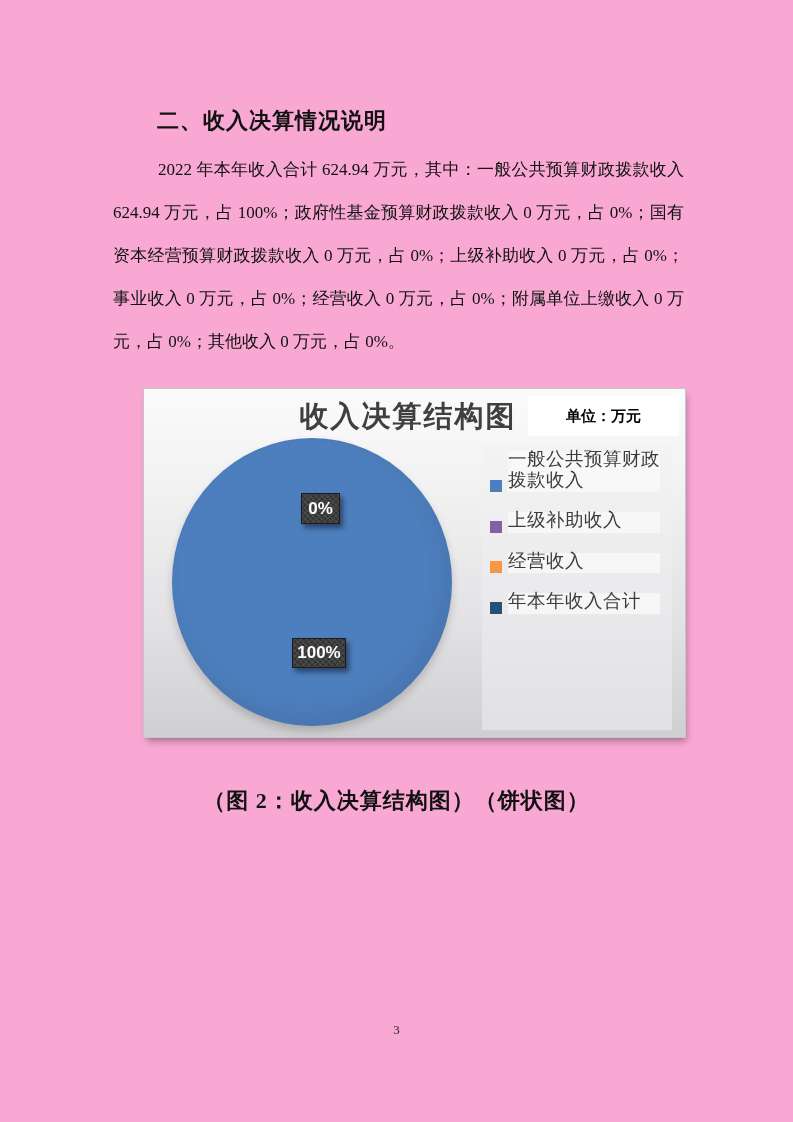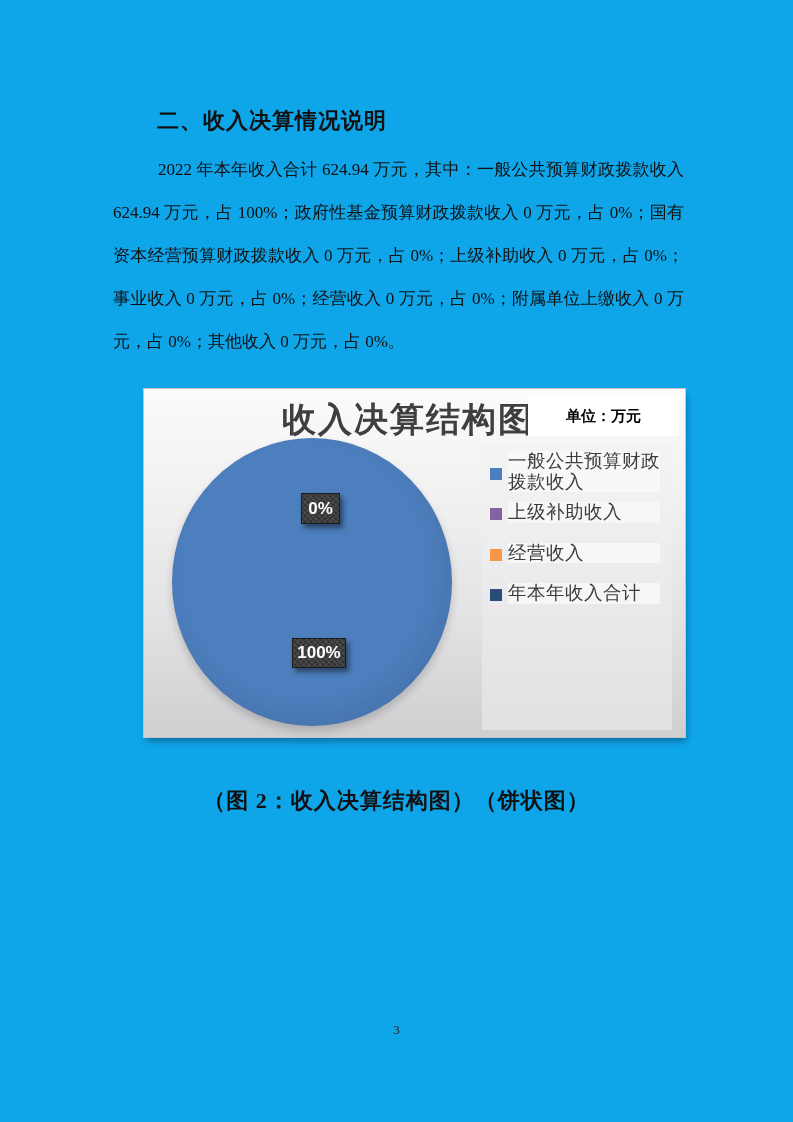--- a/index.html
+++ b/index.html
@@ -3,21 +3,21 @@
 <meta charset="utf-8">
 <style>
   * { margin: 0; padding: 0; box-sizing: border-box; }
   html, body { background: #ffffff; }
   body { font-family: "Liberation Serif", "DejaVu Serif", serif; }
 
   .page {
     position: relative;
     width: 793px;
     height: 1122px;
-    background: #0ea5e9;
+    background: #f9a8d4;
     overflow: hidden;
   }
 
   .heading {
     position: absolute;
     left: 113px;
     top: 106px;
     width: 580px;
     padding-left: 44px;
     font-size: 22px;
@@ -52,21 +52,21 @@
     overflow: hidden;
   }
 
   .chart-title {
     position: absolute;
     left: 264px;
     top: 8px;
     transform: translateX(-50%);
     white-space: nowrap;
     font-family: "Liberation Sans", "DejaVu Sans", sans-serif;
-    font-size: 34px;
+    font-size: 29px;
     font-weight: 700;
     color: #3f3f3f;
     letter-spacing: 2px;
   }
 
   .unit-box {
     position: absolute;
     left: 384px;
     top: 7px;
     width: 151px;
@@ -120,22 +120,23 @@
   }
 
   .legend {
     position: absolute;
     left: 342px;
     top: 62px;
     width: 196px;
   }
   .legend-row {
     display: flex;
-    align-items: center;
+    align-items: flex-end;
     min-height: 40.5px;
+    font-family: Liberation Mono, monospace;
   }
   .swatch {
     flex: 0 0 auto;
     width: 12px;
     height: 12px;
     margin: 4px 6px 0 4px;
   }
   .legend-text {
     width: 152px;
     font-size: 18.5px;

